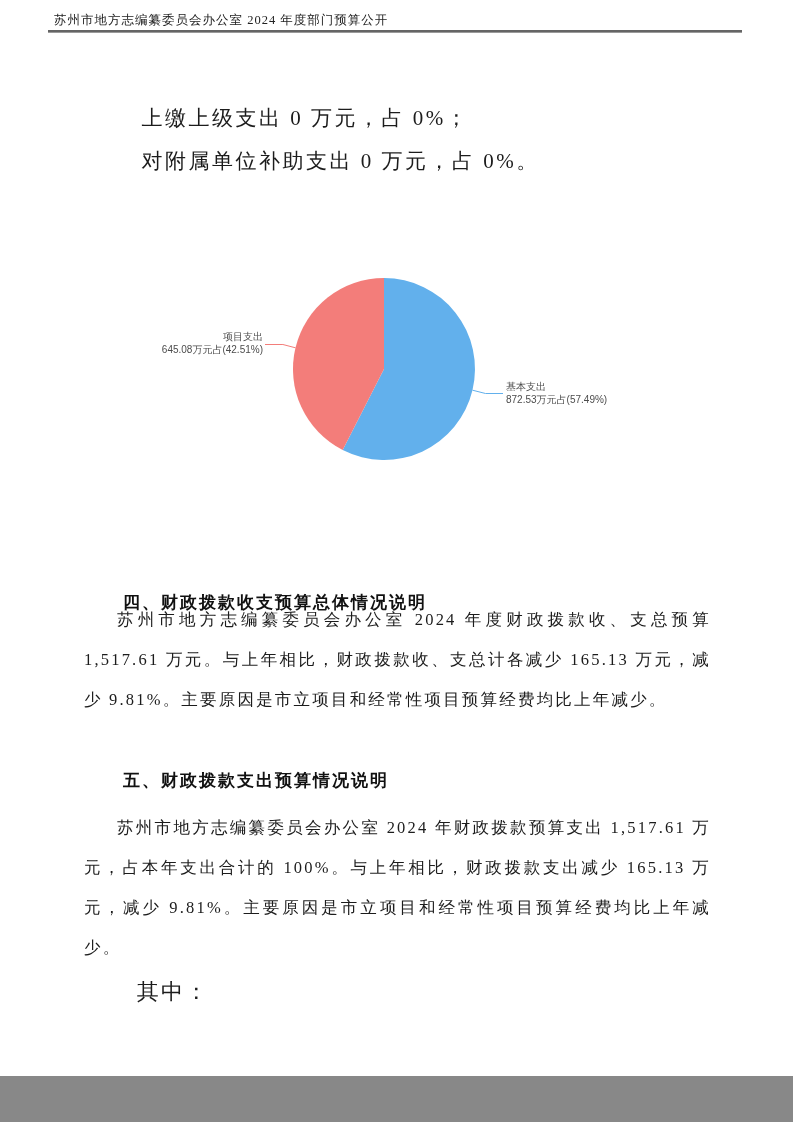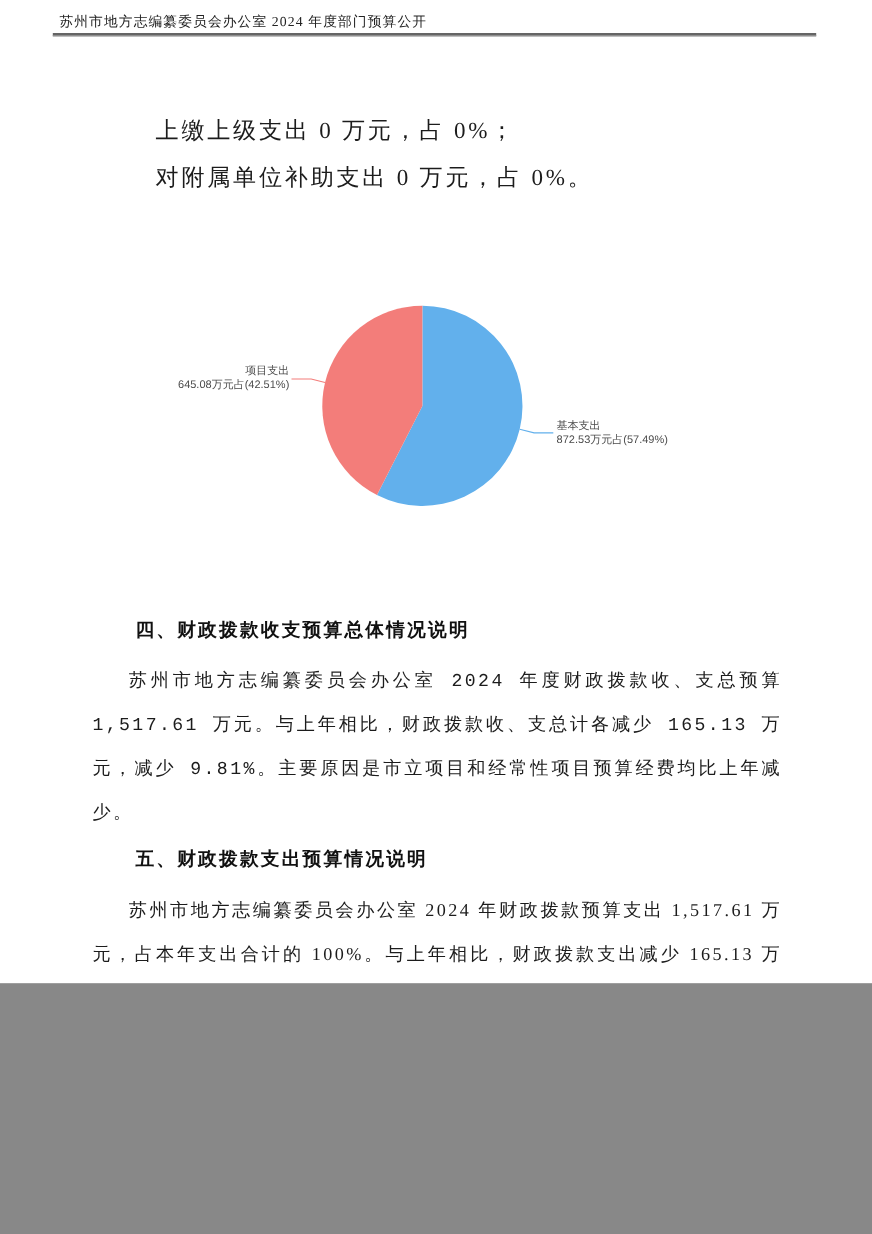--- a/index.html
+++ b/index.html
@@ -1,18 +1,18 @@
 <!DOCTYPE html>
 <html><head>
 <meta charset="utf-8">
 <style>
   html,body{margin:0;padding:0;background:#888;}
   .page{
     position:relative;
-    width:793px;height:894px;
+    width:793px;height:1076px;
     margin:0 auto;
     background:#ffffff;
     font-family:"Liberation Serif","DejaVu Serif",serif;
     color:#1c1c1c;
     overflow:hidden;
   }
   .abs{position:absolute;}
   .header-text{
     left:54px;top:12px;
     font-size:12.5px;letter-spacing:1px;color:#222;
@@ -85,22 +85,22 @@
 
     <polyline points="472.5,390.2 485.5,393.5 503,393.5" fill="none" stroke-width="1" stroke="#62b0ec"></polyline>
 
     <text class="pie-label" text-anchor="end" x="263" y="340">项目支出</text>
     <text class="pie-label" text-anchor="end" x="263" y="352.5">645.08万元占(42.51%)</text>
 
     <text class="pie-label" text-anchor="start" x="506" y="390">基本支出</text>
     <text class="pie-label" text-anchor="start" x="506" y="402.5">872.53万元占(57.49%)</text>
   </svg>
 
-  <div class="abs heading" style="top:561px;">四、财政拨款收支预算总体情况说明</div>
-  <div class="abs para" style="top:600px;font-family:Liberation Mono, monospace;">苏州市地方志编纂委员会办公室 2024 年度财政拨款收、支总预算 1,517.61 万元。与上年相比，财政拨款收、支总计各减少 165.13 万元，减少 9.81%。主要原因是市立项目和经常性项目预算经费均比上年减少。</div>
+  <div class="abs heading" style="top:591px;">四、财政拨款收支预算总体情况说明</div>
+  <div class="abs para" style="top:600px;">苏州市地方志编纂委员会办公室 2024 年度财政拨款收、支总预算 1,517.61 万元。与上年相比，财政拨款收、支总计各减少 165.13 万元，减少 9.81%。主要原因是市立项目和经常性项目预算经费均比上年减少。</div>
 
   <div class="abs heading" style="top:769px;">五、财政拨款支出预算情况说明</div>
   <div class="abs para" style="top:808px;">苏州市地方志编纂委员会办公室 2024 年财政拨款预算支出 1,517.61 万元，占本年支出合计的 100%。与上年相比，财政拨款支出减少 165.13 万元，减少 9.81%。主要原因是市立项目和经常性项目预算经费均比上年减少。</div>
 
   <div class="abs sub-line" style="top:977px;">其中：</div>
 
   <div class="abs footer">
     <span class="dash">-</span><span>23</span><span class="dash">-</span>
   </div>
 

